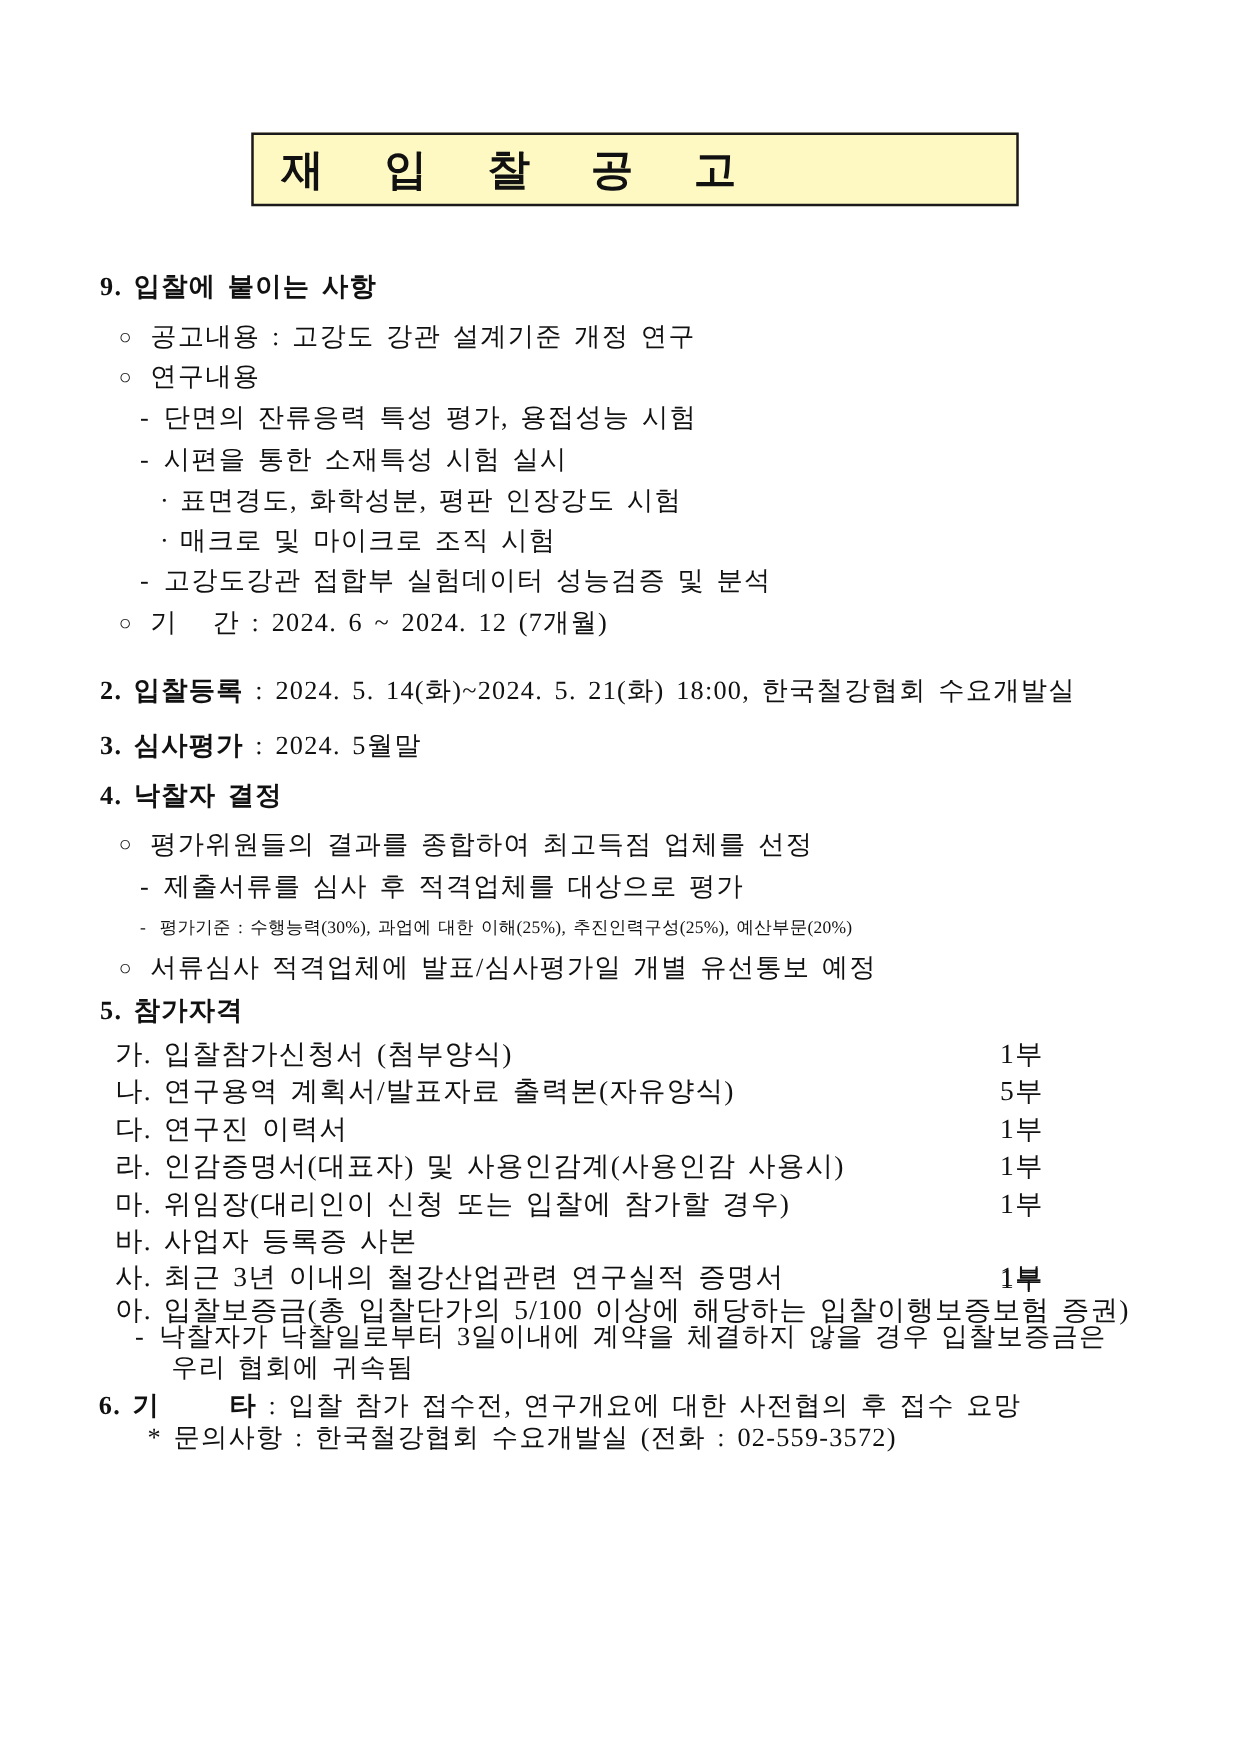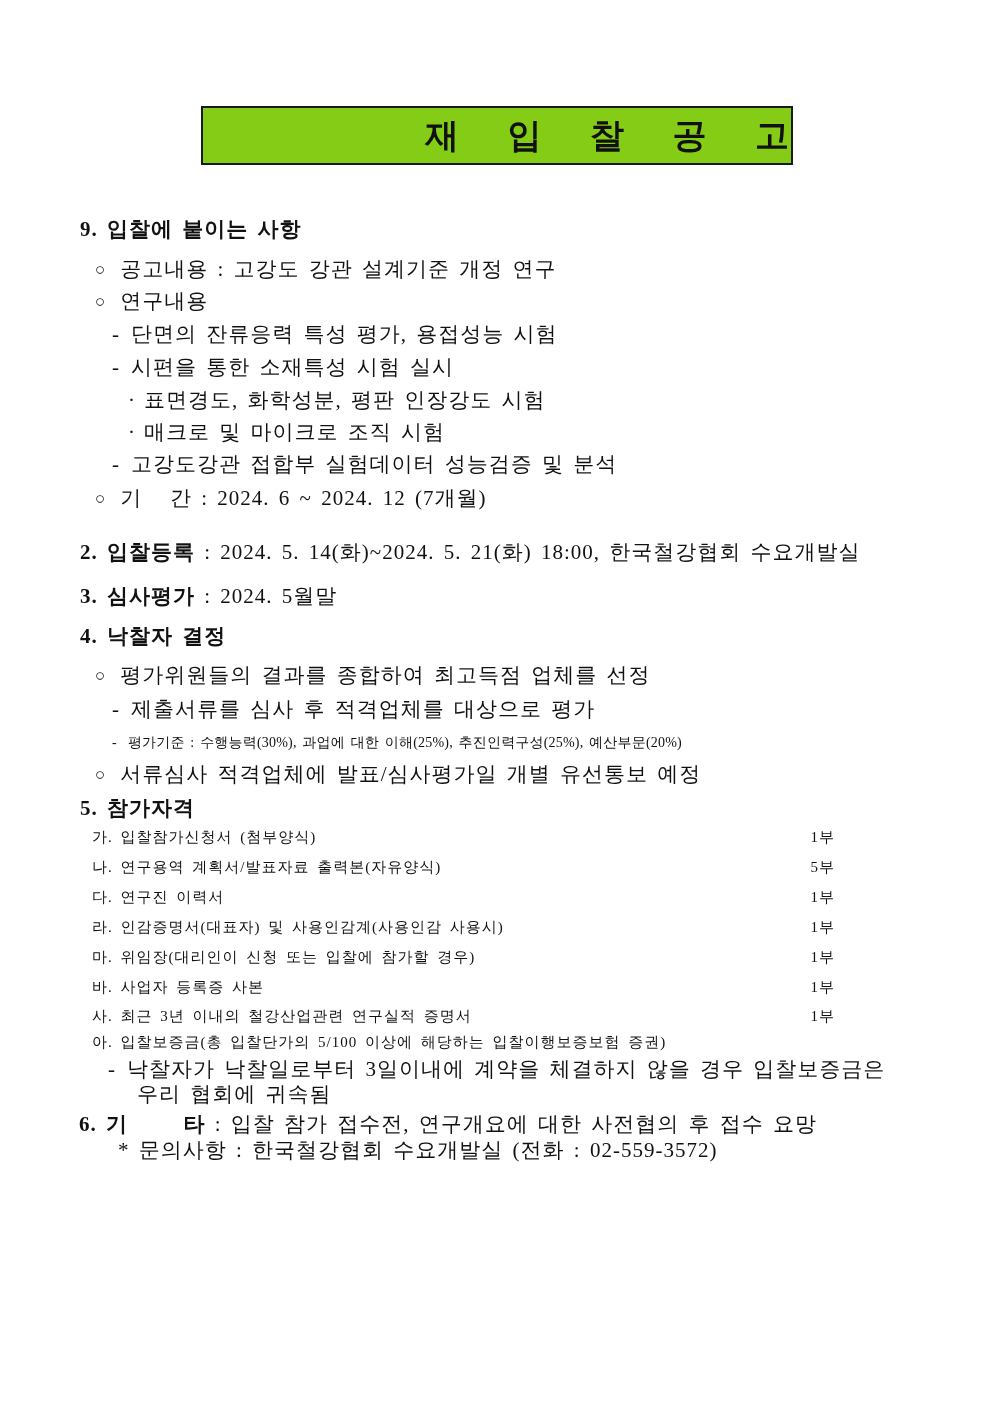--- a/index.html
+++ b/index.html
@@ -14,25 +14,26 @@
     background: #ffffff;
     color: #111111;
     overflow: hidden;
   }
   .title-box {
     position: absolute;
     left: 201px;
     top: 106px;
     width: 588px;
     height: 55px;
-    background: #84cc16;
+    background: #fef9c3;
     border: 2px solid #1a1a1a;
     display: flex;
     align-items: center;
-    justify-content: flex-end;
+    justify-content: flex-start;
+    padding-left: 22px;
   }
   .title-text {
     font-size: 34px;
     font-weight: bold;
     letter-spacing: 2px;
     word-spacing: 36px;
     white-space: pre;
     color: #111111;
   }
   .line {
@@ -49,21 +50,21 @@
   .bullet-dash { display: inline-block; margin-right: 11px; }
   .bullet-dot { display: inline-block; margin-right: 8px; }
   .tight { font-size: 14px; letter-spacing: 0.2px; word-spacing: 2px; }
   .row {
     position: absolute;
     left: 92px;
     width: 743px;
     display: flex;
     justify-content: space-between;
     white-space: pre;
-    font-size: 15px;
+    font-size: 22px;
     letter-spacing: 1px;
     word-spacing: 3px;
   }
   .row .count { text-align: right; }
 </style>
 </head>
 <body>
 
 <div class="page">
 
@@ -92,21 +93,21 @@
   <div class="line tight" style="left:112px; top:731px;"><span class="bullet-dash">-</span><span>평가기준 : 수행능력(30%), 과업에 대한 이해(25%), 추진인력구성(25%), 예산부문(20%)</span></div>
   <div class="line" style="left:95px; top:762px;"><span class="bullet-circle">○</span><span>서류심사 적격업체에 발표/심사평가일 개별 유선통보 예정</span></div>
 
   <div class="line heading" style="left:80px; top:796px;">5. 참가자격</div>
 
   <div class="row" style="top:828px;"><span>가. 입찰참가신청서 (첨부양식)</span><span class="count">1부</span></div>
   <div class="row" style="top:858px;"><span>나. 연구용역 계획서/발표자료 출력본(자유양식)</span><span class="count">5부</span></div>
   <div class="row" style="top:888px;"><span>다. 연구진 이력서</span><span class="count">1부</span></div>
   <div class="row" style="top:918px;"><span>라. 인감증명서(대표자) 및 사용인감계(사용인감 사용시)</span><span class="count">1부</span></div>
   <div class="row" style="top:948px;"><span>마. 위임장(대리인이 신청 또는 입찰에 참가할 경우)</span><span class="count">1부</span></div>
-  <div class="row" style="top:978px;"><span>바. 사업자 등록증 사본</span><span class="count">1부</span></div>
+  <div class="row" style="top:978px;flex-direction:column;"><span>바. 사업자 등록증 사본</span><span class="count">1부</span></div>
   <div class="row" style="top:1007px;"><span>사. 최근 3년 이내의 철강산업관련 연구실적 증명서</span><span class="count">1부</span></div>
   <div class="row" style="top:1033px;"><span>아. 입찰보증금(총 입찰단가의 5/100 이상에 해당하는 입찰이행보증보험 증권)</span><span class="count"></span></div>
 
   <div class="line" style="left:108px; top:1057px;"><span class="bullet-dash">-</span><span>낙찰자가 낙찰일로부터 3일이내에 계약을 체결하지 않을 경우 입찰보증금은</span></div>
   <div class="line" style="left:137px; top:1082px;text-align:center;">우리 협회에 귀속됨</div>
 
   <div class="line" style="left:79px; top:1112px;"><span class="b">6. 기      타</span><span> : 입찰 참가 접수전, 연구개요에 대한 사전협의 후 접수 요망</span></div>
   <div class="line" style="left:118px; top:1138px;">* 문의사항 : 한국철강협회 수요개발실 (전화 : 02-559-3572)</div>
 
 </div>

